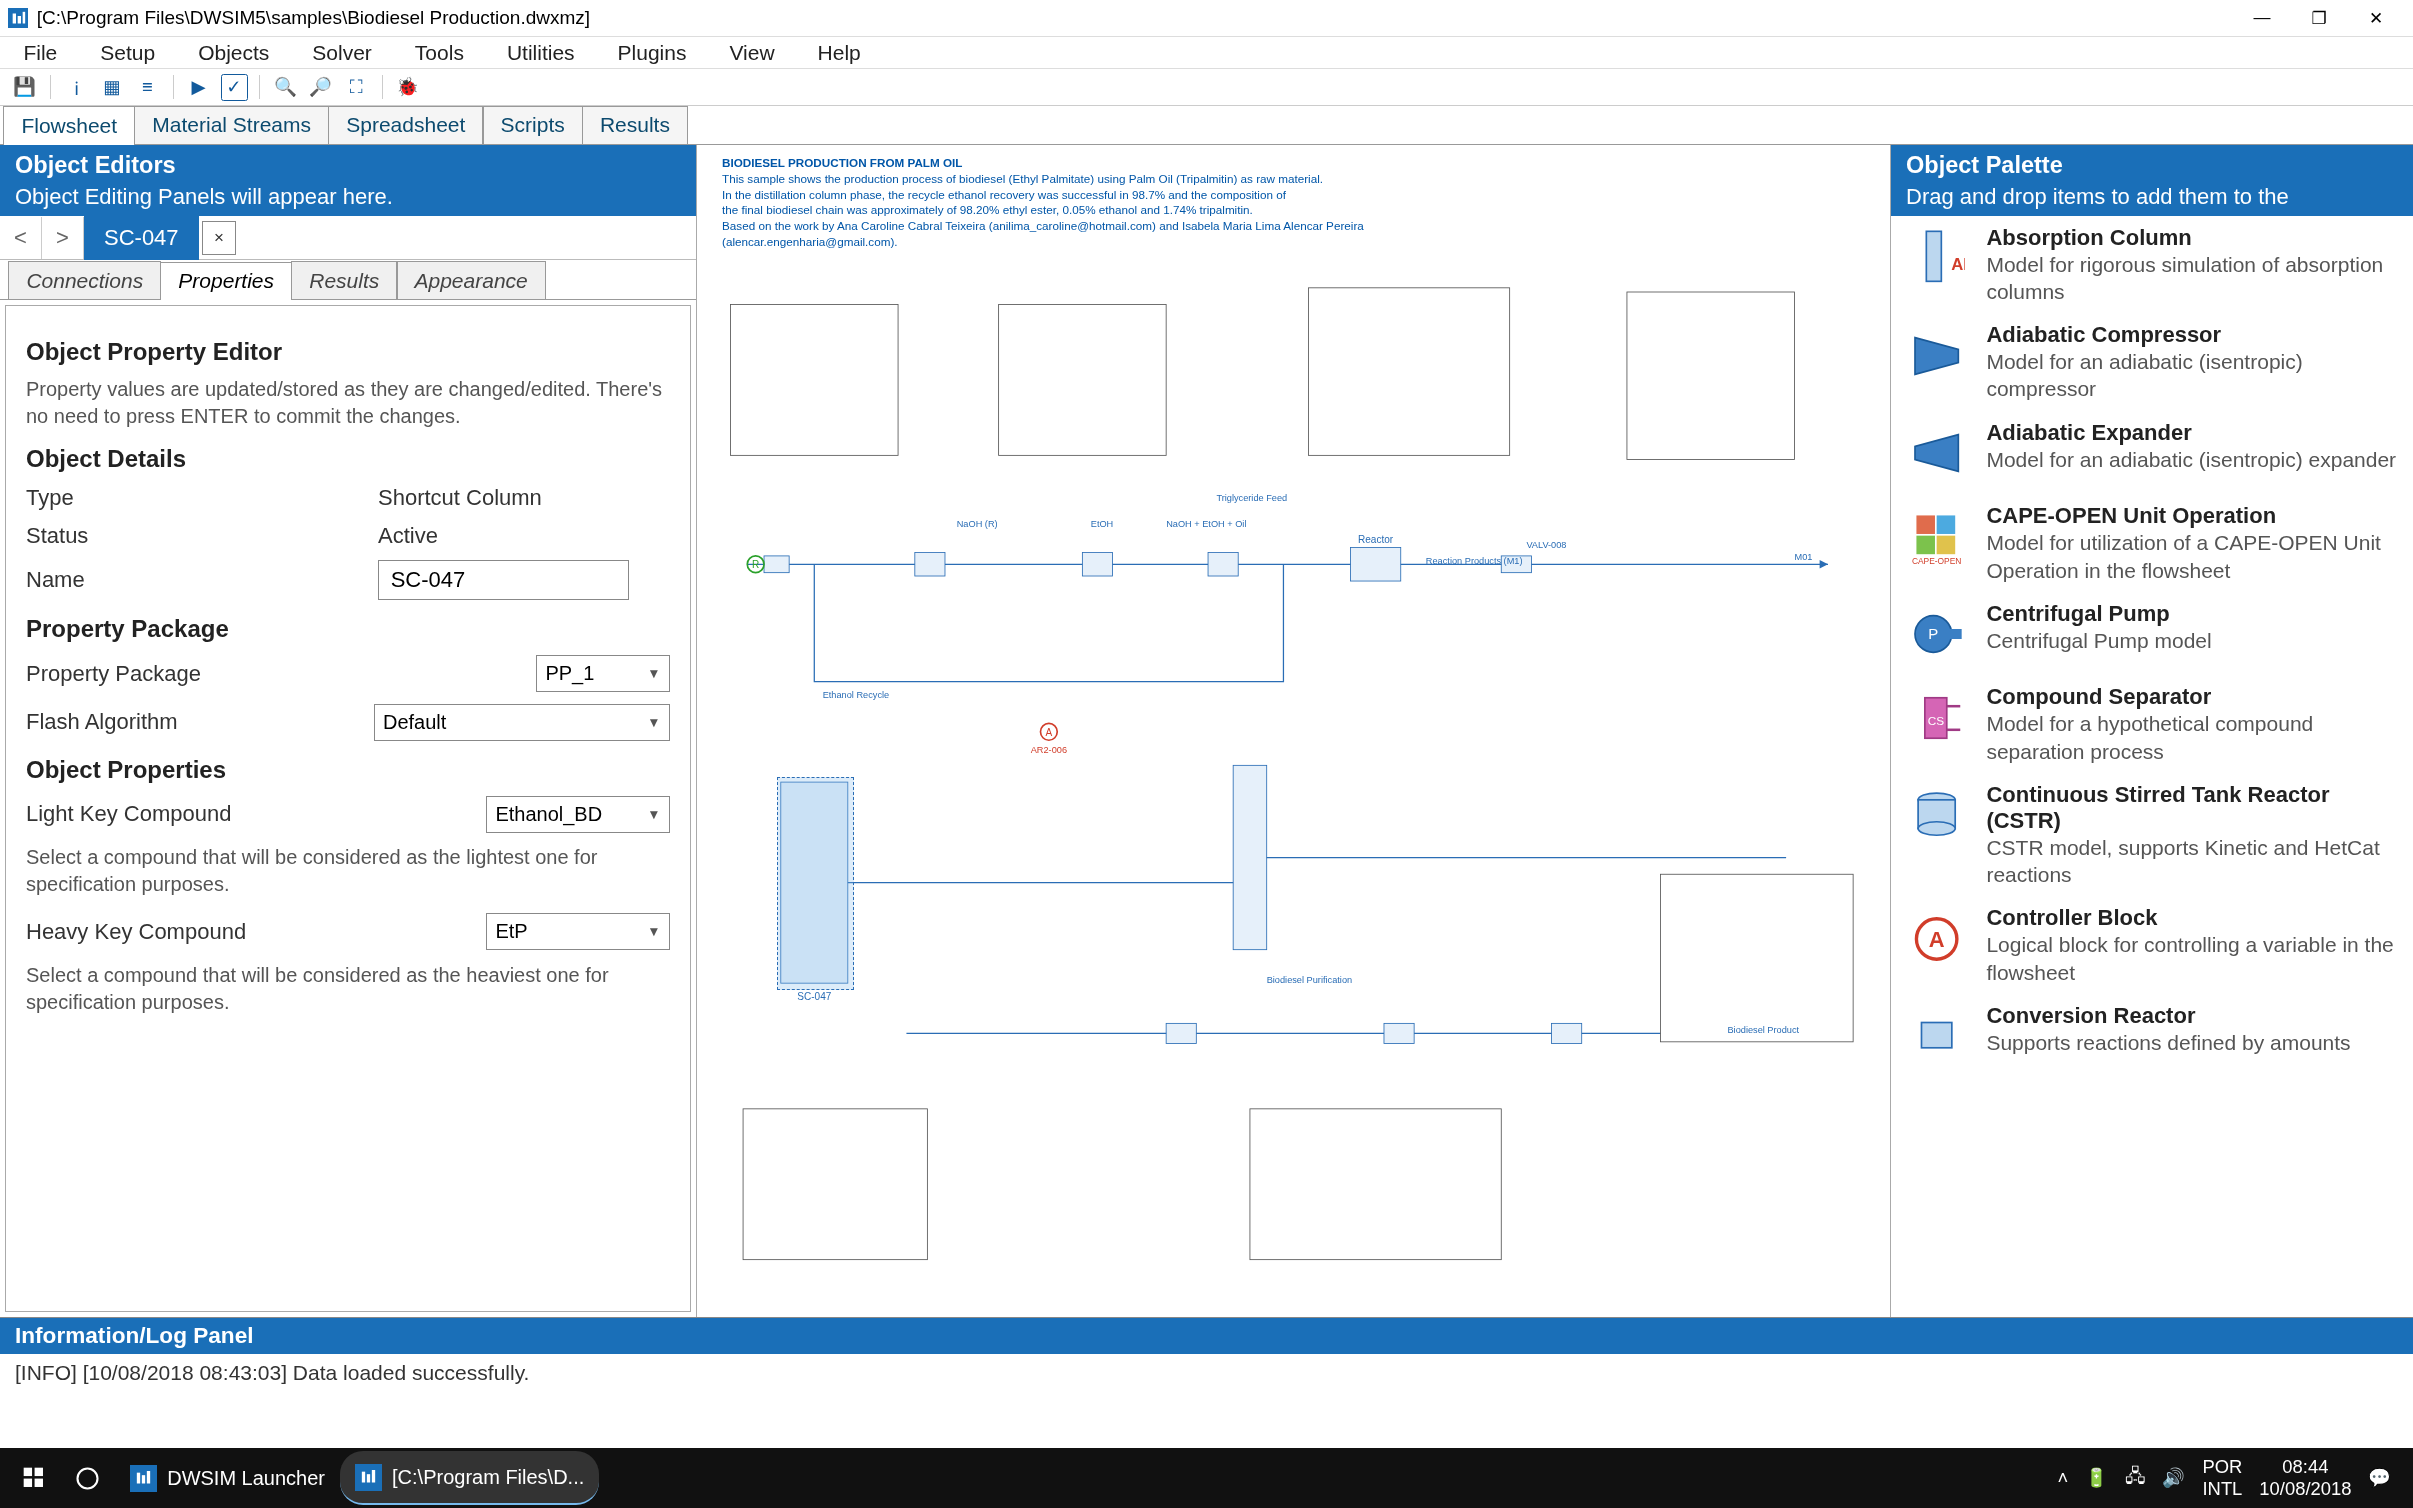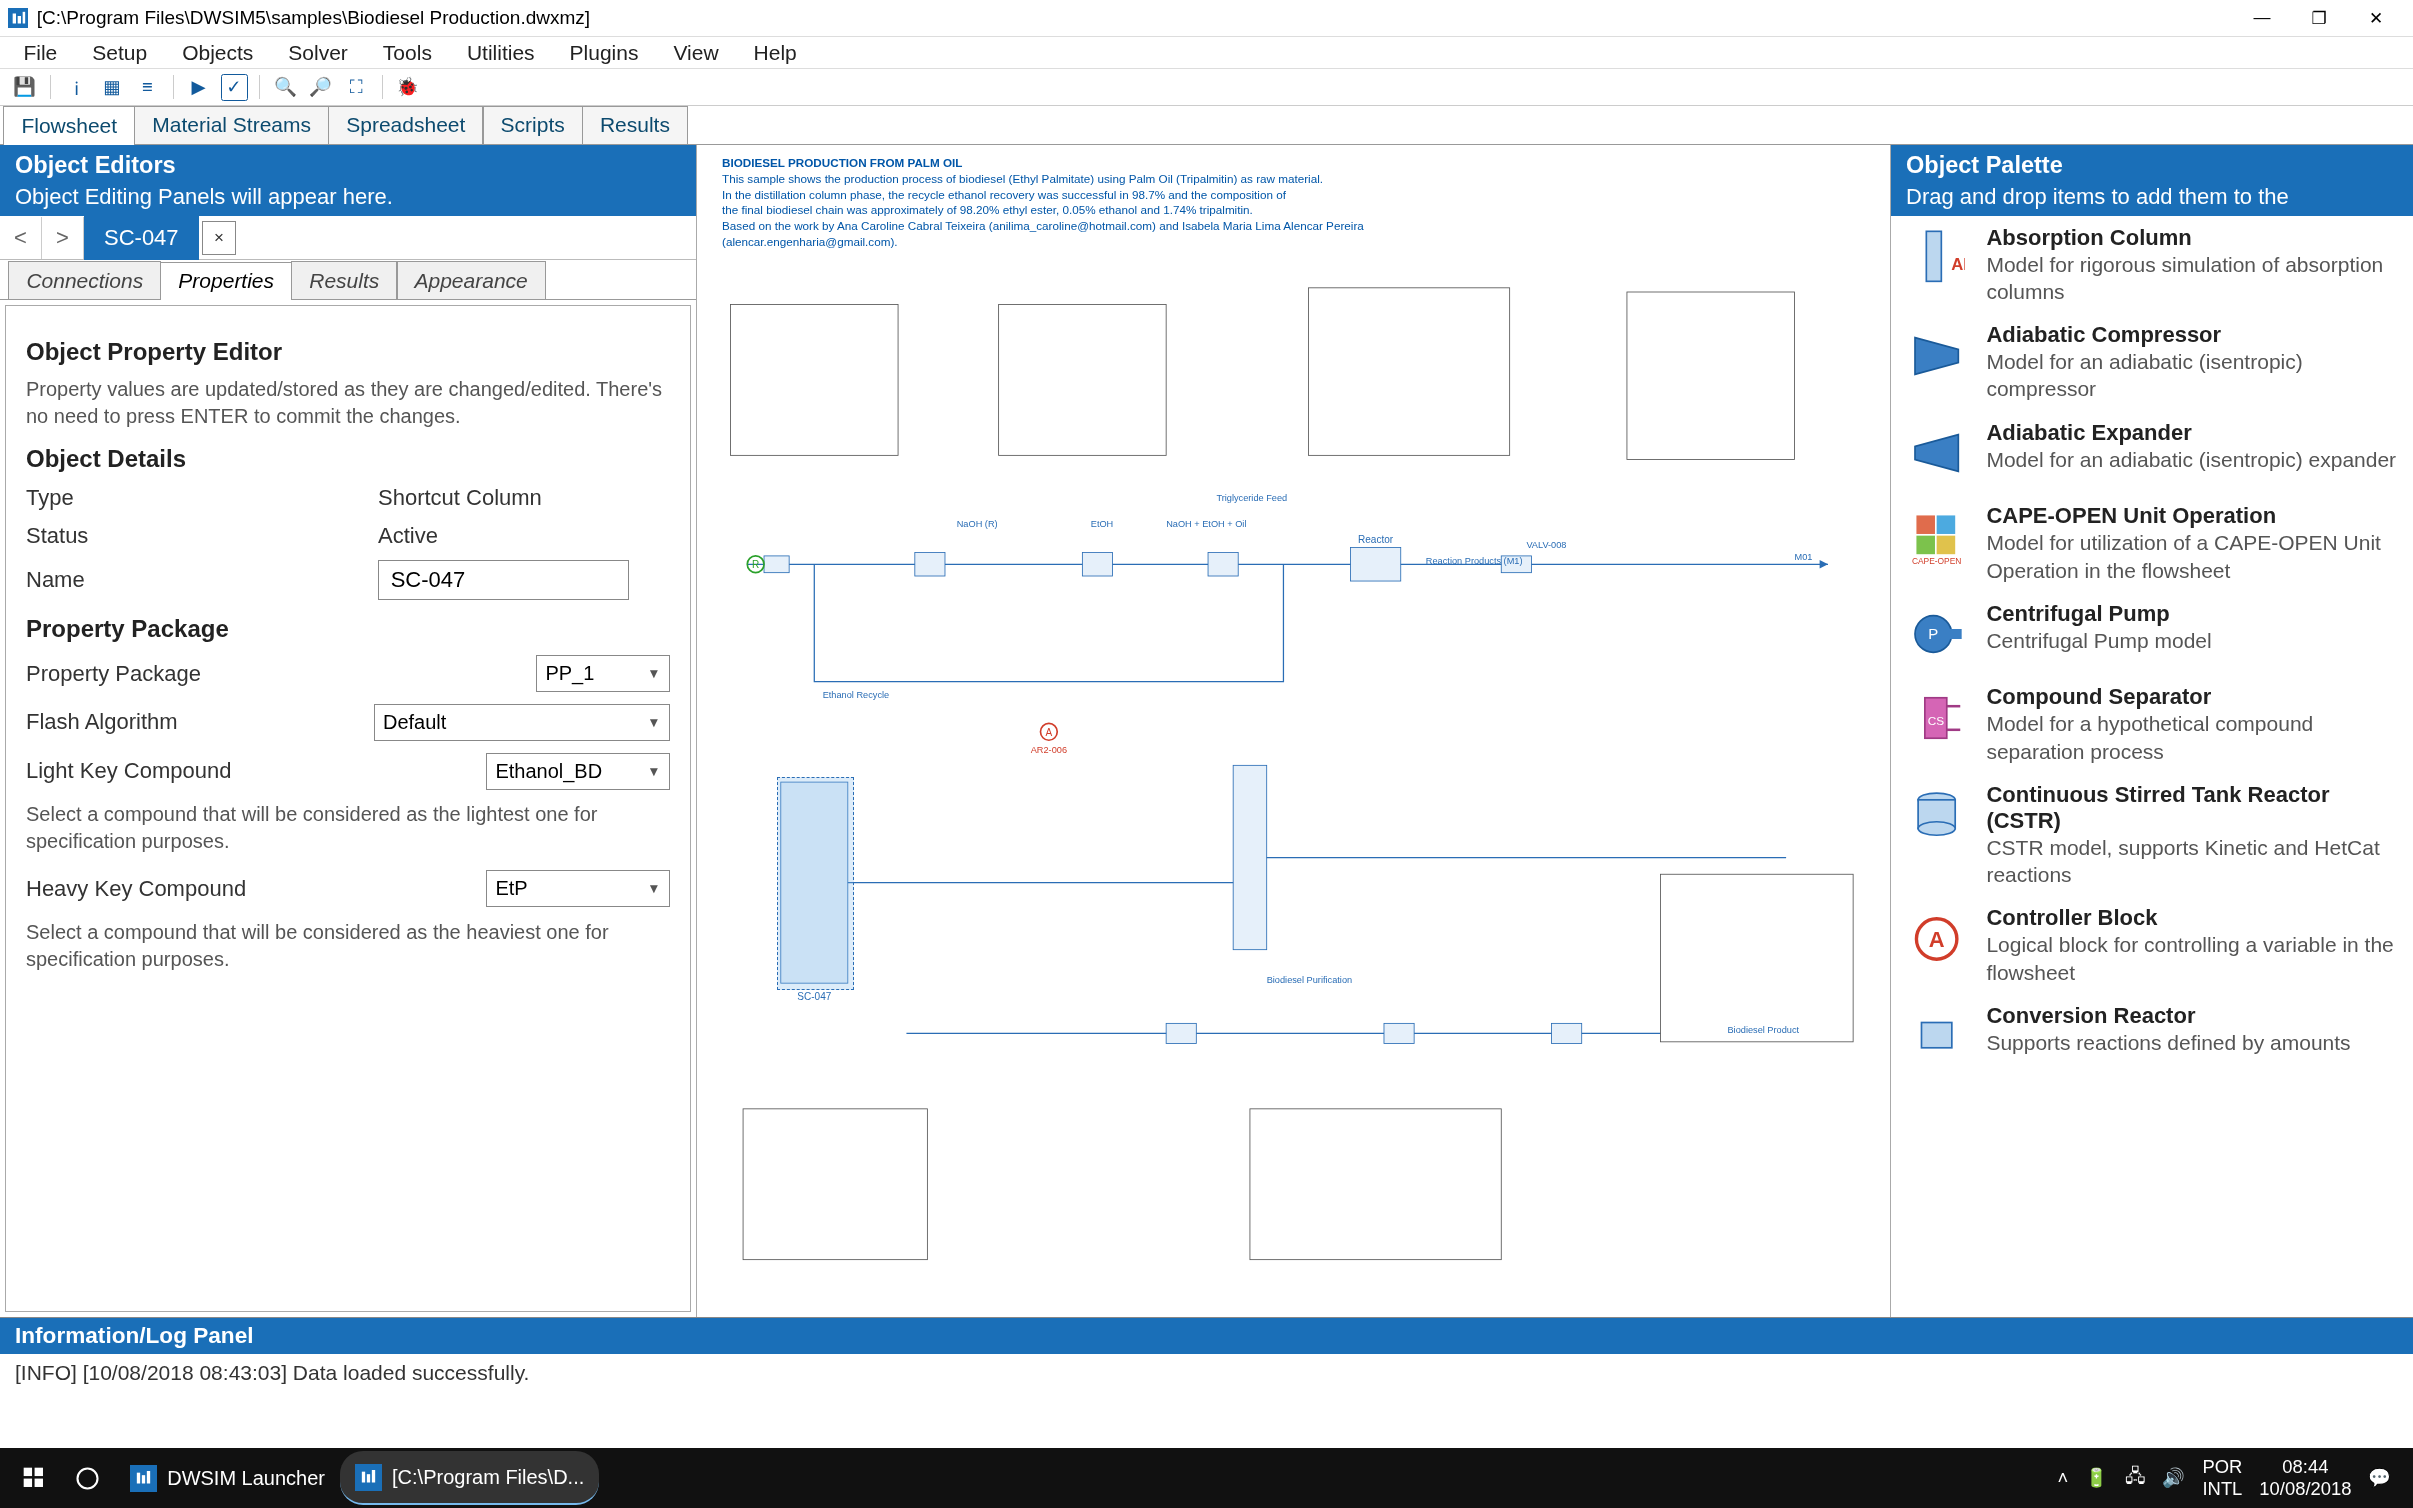--- a/index.html
+++ b/index.html
@@ -2,21 +2,21 @@
 <html style="font-size:13.4px"><head>
 <meta charset="utf-8">
 <style>
 * { margin:0; padding:0; box-sizing:border-box; font-family:"Segoe UI",Arial,sans-serif; }
 body { width:2413px; height:1508px; background:#fff; overflow:hidden; }
 .titlebar { height:37px; background:#fff; display:flex; align-items:center; padding:0 8.4px; border-bottom:0.8px solid #ddd; }
 .titlebar-icon { width:20px; height:20px; background:#1a6fb8; margin-right:8.4px; display:flex; align-items:center; justify-content:center; color:#fff; font-size:11.7px;}
 .titlebar-text { font-size:19px; color:#000; flex:1; }
 .win-controls { display:flex; gap:0; }
 .win-btn { width:57px; height:37px; display:flex; align-items:center; justify-content:center; font-size:17px; cursor:pointer; }
-.menubar { height:32px; display:flex; align-items:center; padding:0 8.4px; gap:5px; border-bottom:0.8px solid #ddd;}
+.menubar { height:32px; display:flex; align-items:center; padding:0 8.4px; gap:13px; border-bottom:0.8px solid #ddd;}
 .menu-item { padding:5px 15px; font-size:21px; color:#222; cursor:pointer; }
 .toolbar { height:37px; display:flex; align-items:center; padding:0 11.7px; gap:8.4px; border-bottom:0.8px solid #ccc;}
 .tool-btn { width:27px; height:27px; display:flex; align-items:center; justify-content:center; font-size:18.4px; color:#125a9c; cursor:pointer; border-radius:1.7px;}
 .tool-sep { width:0.8px; height:23.5px; background:#ccc; margin:0 3.4px;}
 .doc-tabs { height:39px; display:flex; align-items:flex-end; padding:0 3.4px; background:#fff; border-bottom:0.8px solid #999;}
 .doc-tab { padding:6.7px 17px 6.7px 17px; font-size:21px; color:#0c4a6e; background:#f5f5f5; border:0.8px solid #999; border-bottom:none; margin-right:-0.8px; cursor:pointer;}
 .doc-tab.active { background:#fff; position:relative; top:0.8px;}
 .main-area { display:flex; height:1172px; }
 .left-panel { width:697px; display:flex; flex-direction:column; border-right:1.7px solid #aaa;}
 .panel-header { background:#1a6fb8; color:#fff; padding:6.7px 15px; }
@@ -168,20 +168,21 @@
       </div>
       <div class="prop-row">
         <div class="prop-label">Flash Algorithm</div>
         <div style="flex:1"></div>
         <div class="prop-select wide">
           <span>Default</span>
             <span class="dd-arrow">▼</span>
         </div>
       </div>
 
+      <div class="sec-title">Object Properties</div>
       <div class="prop-row">
         <div class="prop-label">Light Key Compound</div>
         <div style="flex:1"></div>
         <div class="prop-select full">
           <span>Ethanol_BD</span>
             <span class="dd-arrow">▼</span>
         </div>
       </div>
       <div class="sec-desc">Select a compound that will be considered as the lightest one for specification purposes.</div>
       <div class="prop-row">

